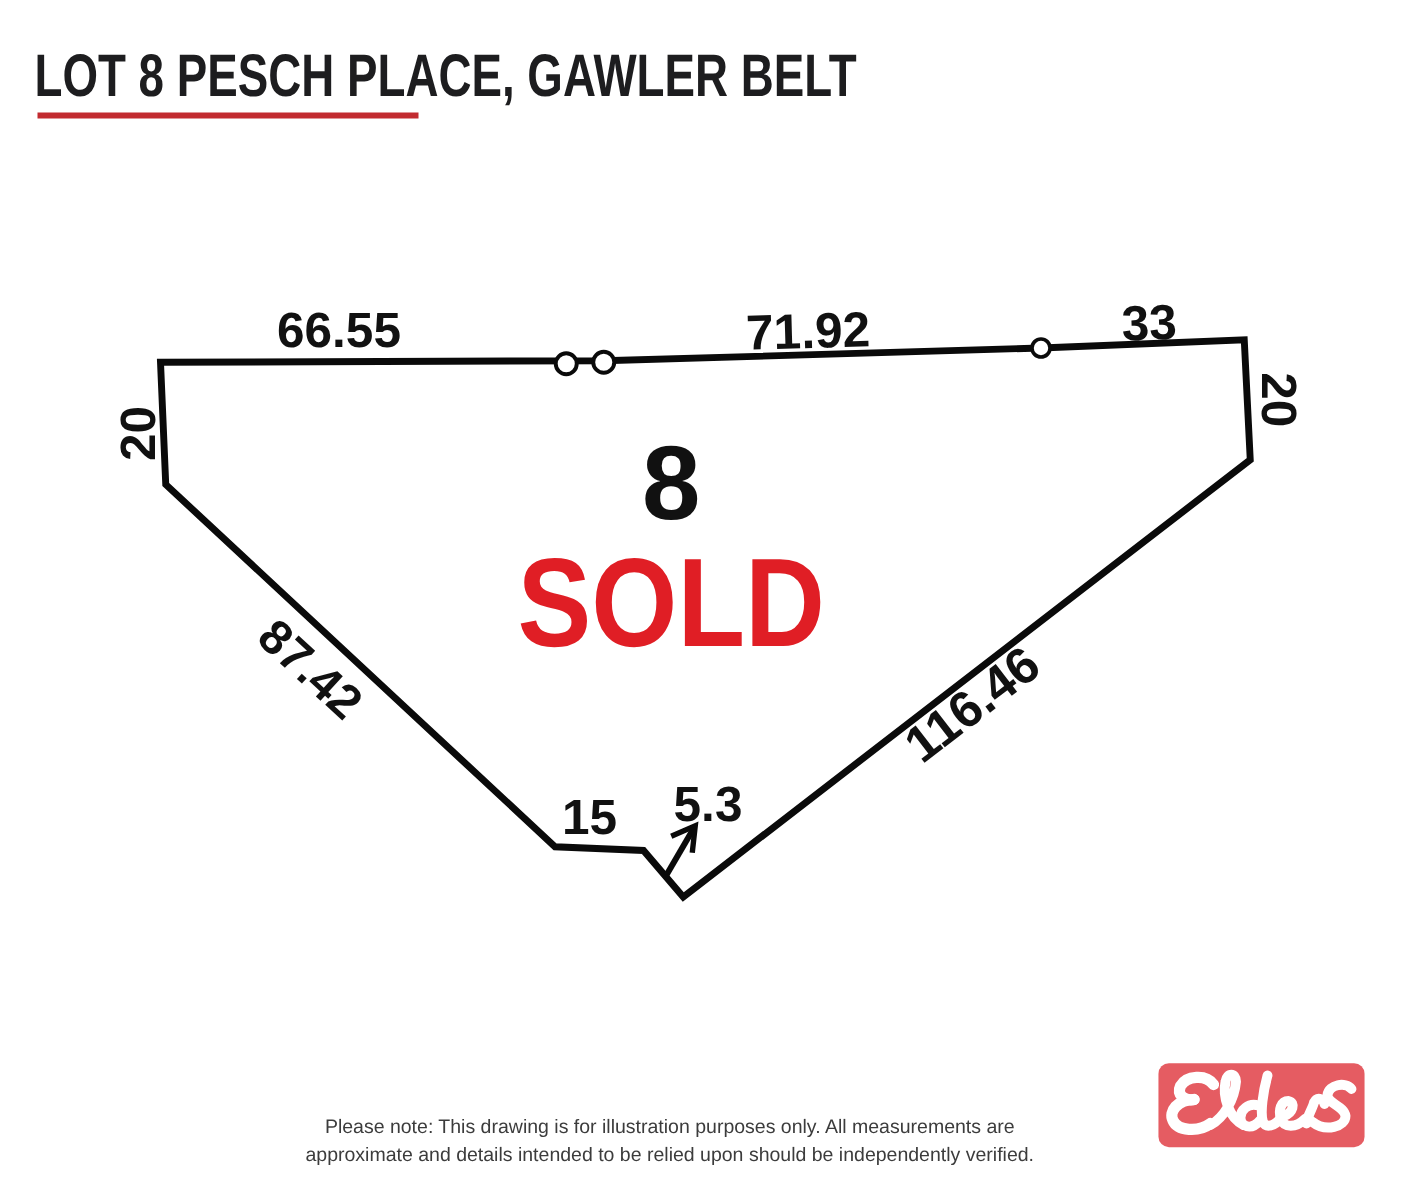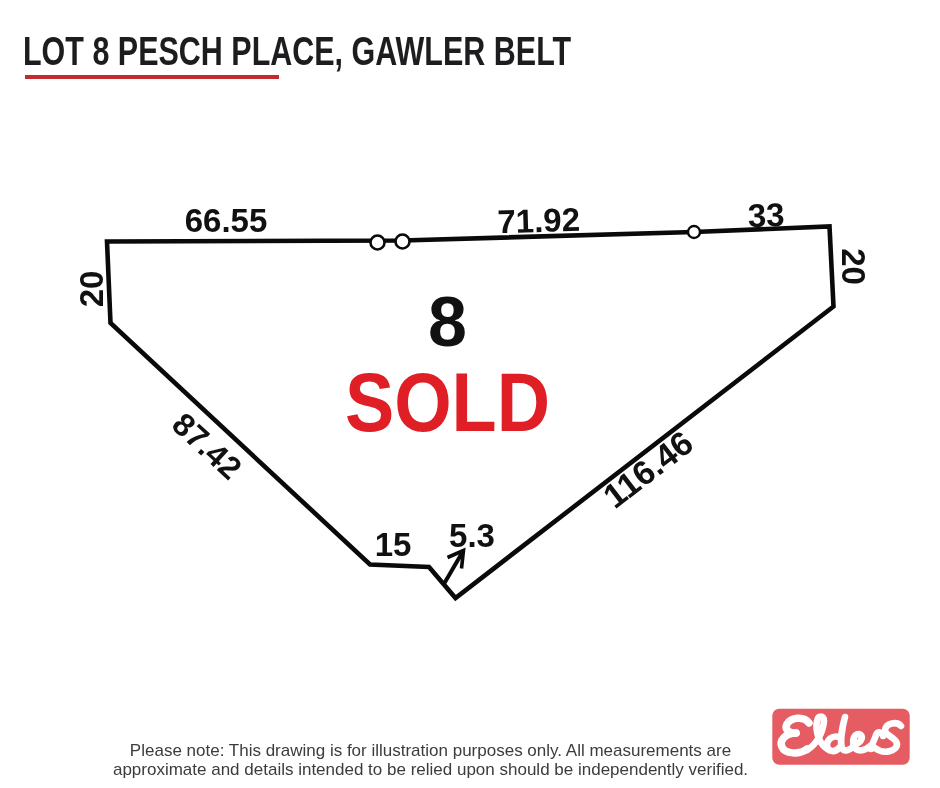--- a/index.html
+++ b/index.html
@@ -2,22 +2,22 @@
 <html><head>
 <meta charset="utf-8">
 <style>
   html,body{margin:0;padding:0;}
   body{width:940px;height:788px;background:#ffffff;position:relative;overflow:hidden;
        font-family:"Liberation Sans", sans-serif;}
   .title{position:absolute;left:23px;top:29px;font-size:40px;font-weight:bold;
          color:#1d1d1f;white-space:nowrap;letter-spacing:0px;
          transform:scaleX(0.762);transform-origin:left top;}
   .underline{position:absolute;left:25px;top:75px;width:254px;height:4px;background:#c22b30;}
-  .note{position:absolute;left:0;top:741px;width:861px;text-align:center;
-        font-size:17px;line-height:19px;color:#3c3c3c;}
+  .note{position:absolute;left:16px;top:741px;width:861px;text-align:center;
+        font-size:13px;line-height:19px;color:#3c3c3c;}
   svg text{font-family:"Liberation Sans", sans-serif;font-weight:bold;fill:#111111;}
 </style>
 </head>
 <body>
 
 <div class="title">LOT 8 PESCH PLACE, GAWLER BELT</div>
 
 <div class="underline"></div>
 
 <svg width="940" height="788" style="position:absolute;left:0;top:0" viewBox="0 0 940 788">

